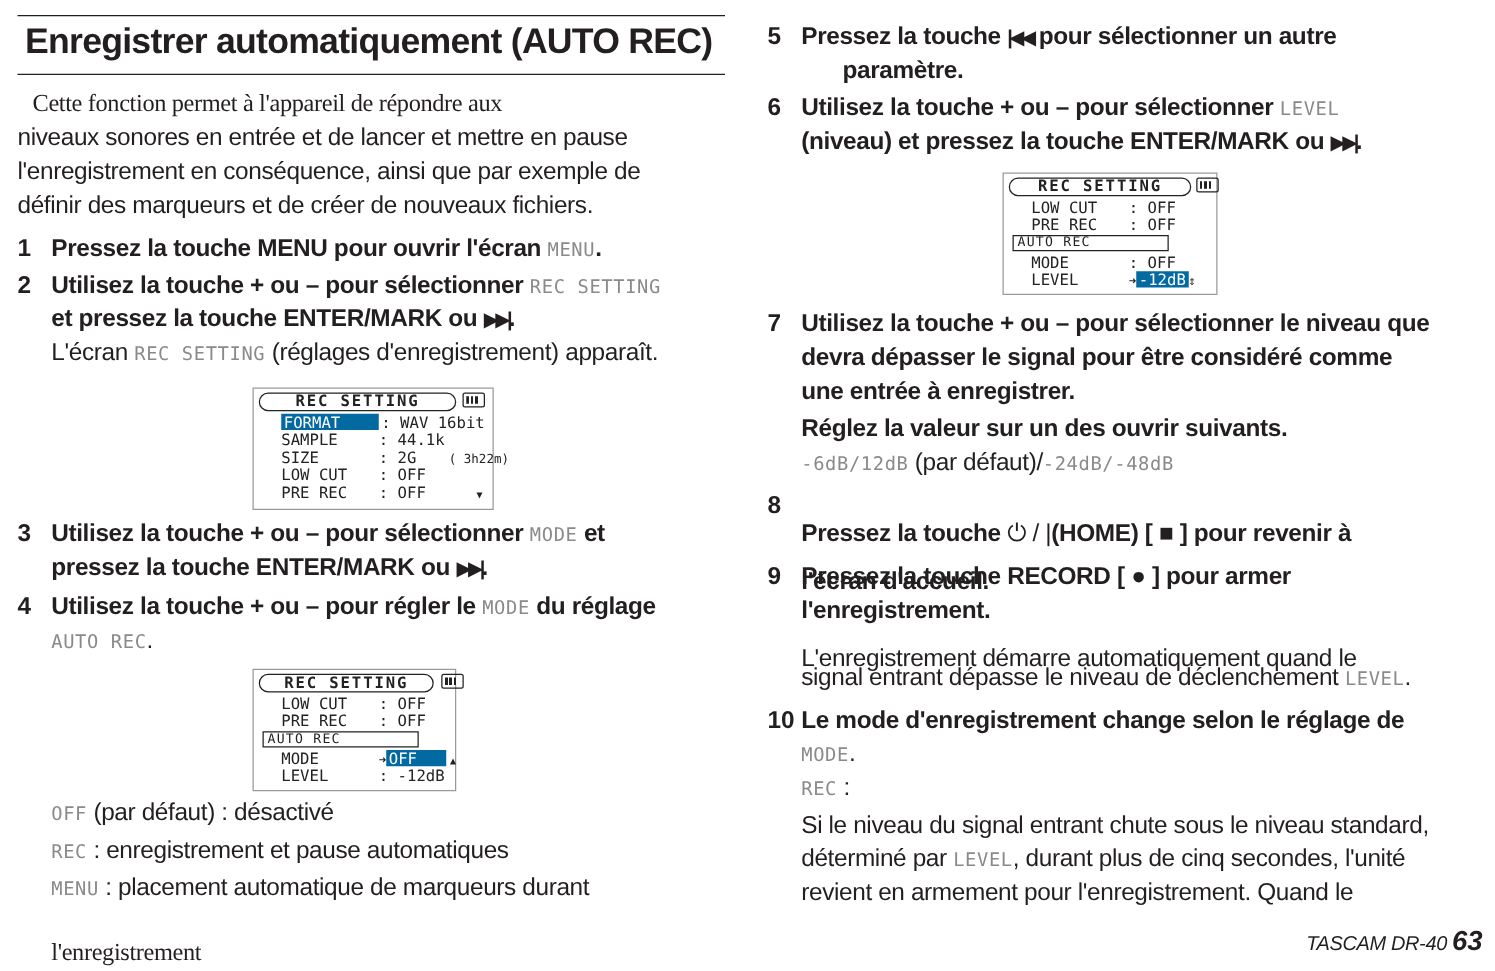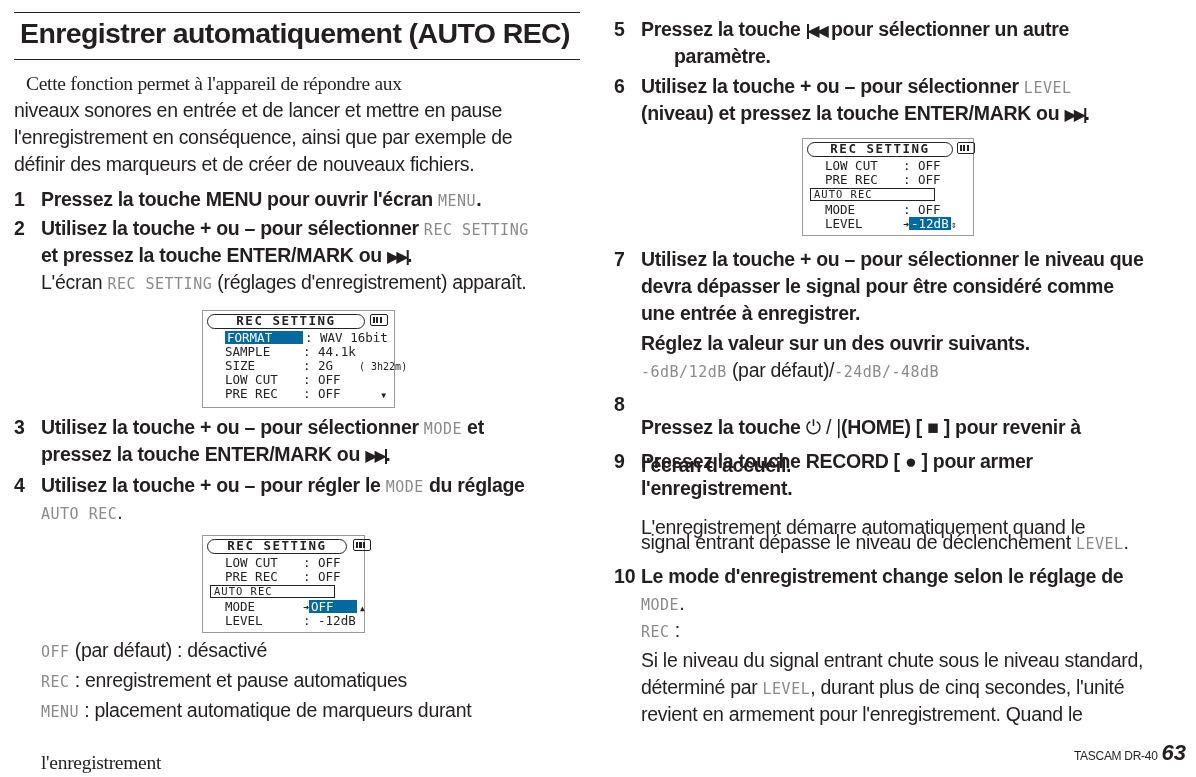--- a/index.html
+++ b/index.html
@@ -21,21 +21,21 @@
   .scr-head { position:absolute; left:4px; top:3px; height:13px; border:1.5px solid #222; border-radius:8px; font-weight:bold; font-size:12.5px; line-height:12px; text-align:center; letter-spacing:1.5px; }
   .batt { position:absolute; top:3px; width:16px; height:10px; border:1.5px solid #222; border-radius:2px; }
   .batt::after { content:""; position:absolute; left:2px; top:2px; width:10px; height:6px; background:repeating-linear-gradient(90deg,#222 0 2px,#fff 2px 3.5px); }
   .row { position:absolute; left:22px; height:13px; line-height:13px; white-space:nowrap; }
   .row .k { display:inline-block; width:78px; }
   .row .v { display:inline-block; }
   .hl { background:#0369a1; color:#fff; padding:0 2px; }
   .subbox { position:absolute; left:7px; height:11px; border:1.2px solid #222; font-size:10.5px; line-height:11px; padding-left:3px; letter-spacing:1px; }
 
   .footer { position:absolute; right:10px; top:740px; white-space:nowrap; }
-  .footer .model { font-size:12px; letter-spacing:-0.3px; }
+  .footer .model { font-style:italic; font-size:16px; letter-spacing:-0.3px; }
   .footer .page { font-style:italic; font-weight:bold; font-size:22px; margin-left:4px; }
 </style>
 </head>
 <body>
 
 <div class="col col-left">
   <div class="title-block">
     <div class="title">Enregistrer automatiquement (AUTO REC)</div>
   </div>
 

